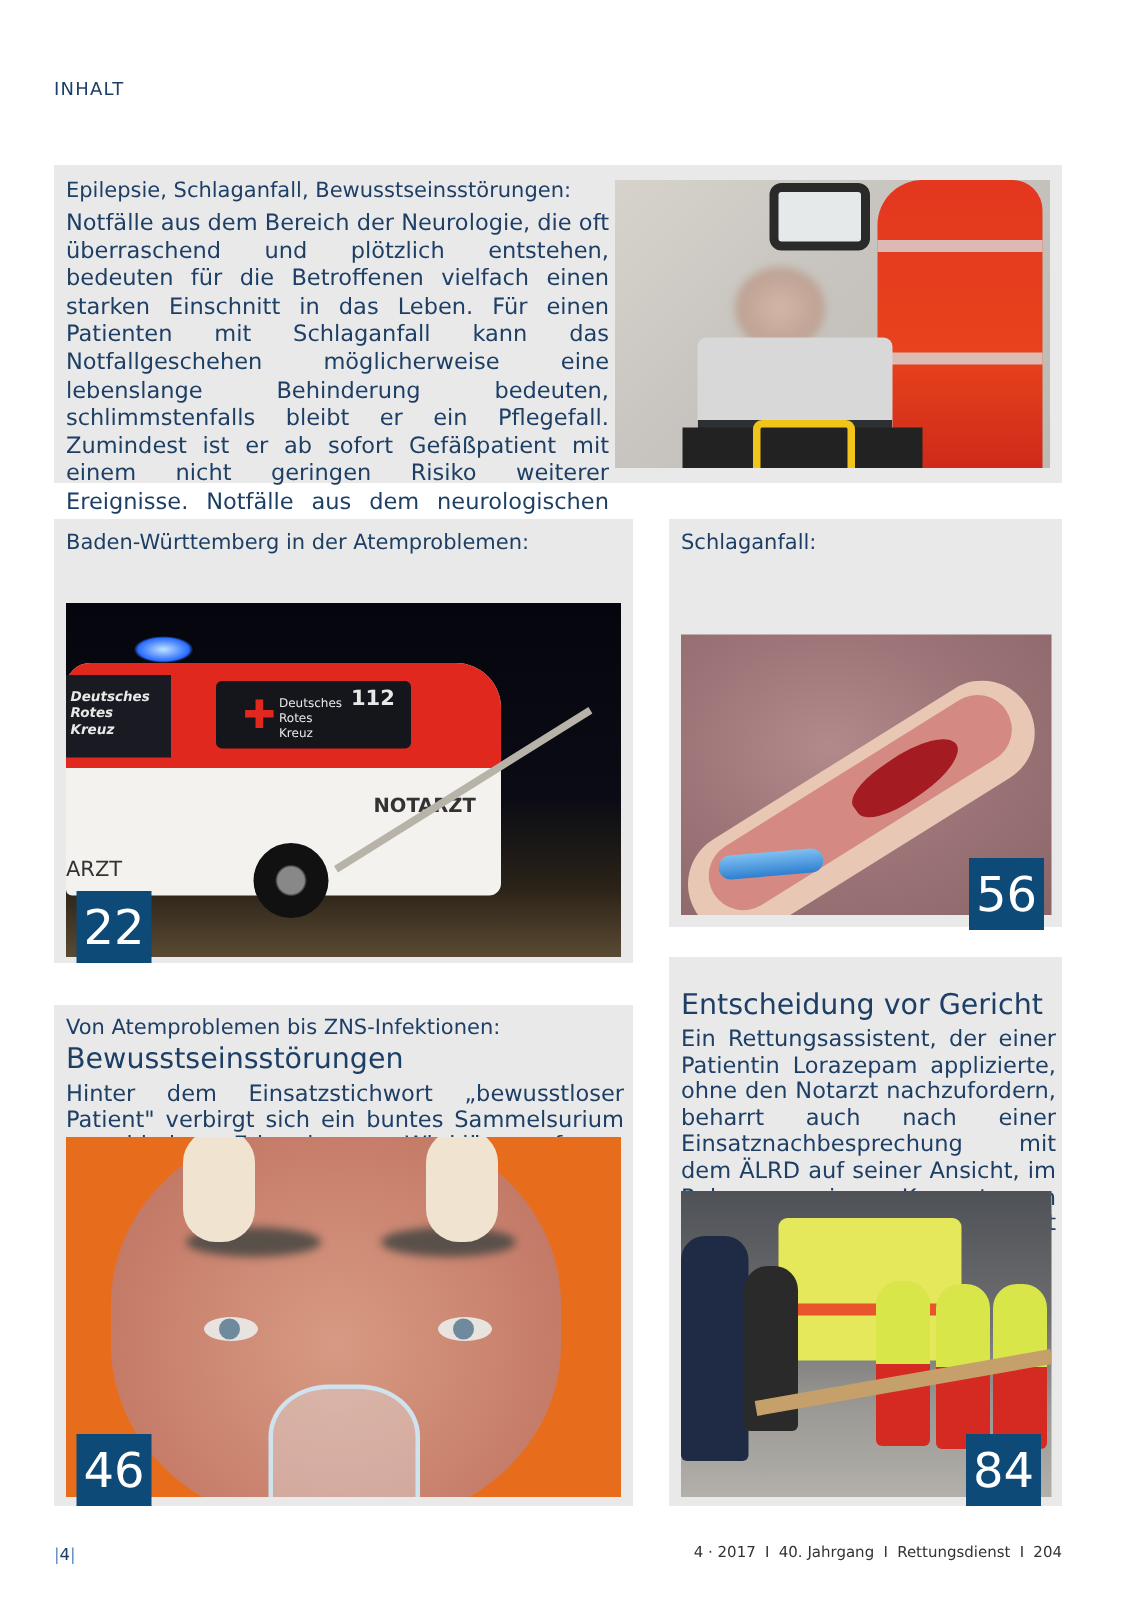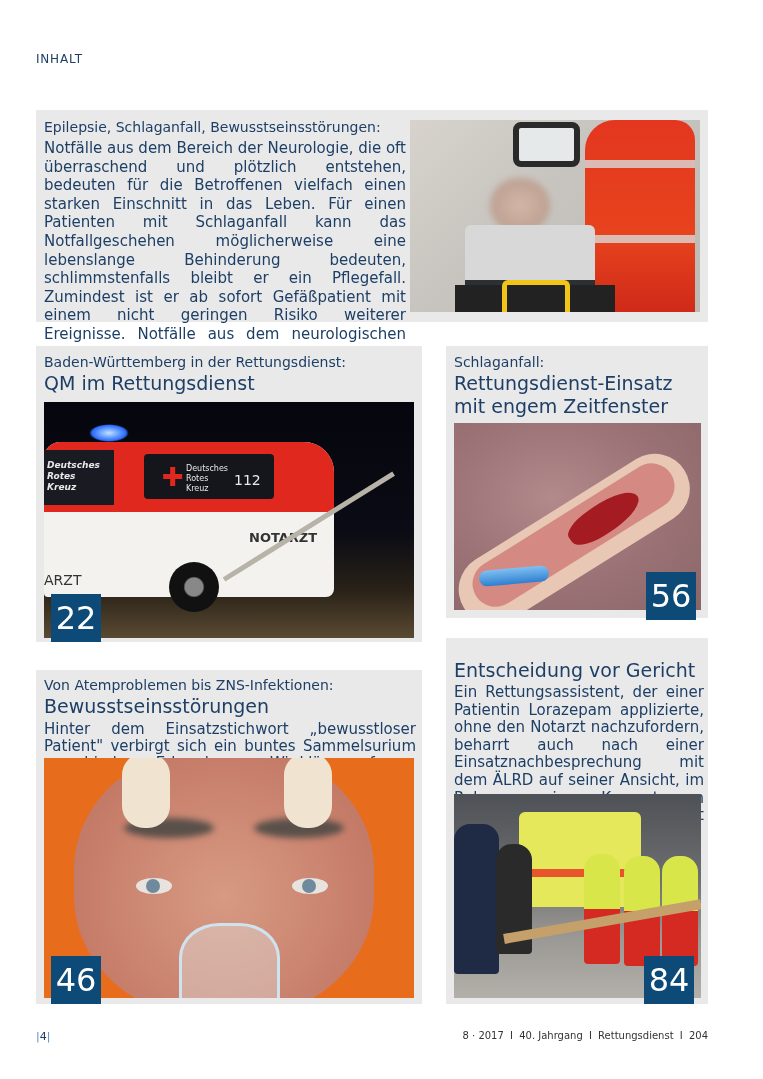--- a/index.html
+++ b/index.html
@@ -97,53 +97,51 @@
     <div class="stripe" style="top:115px;"></div>
     <div class="head"></div>
     <div class="sheet"></div>
     <div class="stretcher"></div>
     <div class="yellow"></div>
   </div>
 </div>
 
 <div class="card" style="left:36px; top:346px; width:386px; height:296px;">
   <div style="position:absolute; left:8px; top:7px; width:370px;">
-    <div class="kicker">Baden-Württemberg in der Rettungsdienst:</div>
-    <div class="title" style="margin-top:1px;">QM im Rettungsdienst</div>
+    <div class="kicker">Baden-Württemberg in der Atemproblemen:</div>
   </div>
   <div class="photo ph-qm" style="left:8px; top:56px; width:370px; height:236px;">
     <div class="van"></div>
     <div class="vanred"></div>
     <div class="backwin"></div>
     <div class="vanwin"></div>
     <div class="blue"></div>
     <div class="cross">✚</div>
     <div class="vtext" style="left:3px; top:58px; color:#e8e8e8; font-size:9px; line-height:11px; font-style:italic;">
       <div>Deutsches</div>
         <div>Rotes</div>
         <div>Kreuz</div>
     </div>
     <div class="vtext" style="left:142px; top:62px; color:#e8e8e8; font-size:8px; line-height:10px; font-weight:normal;">
       <div>Deutsches</div>
         <div>Rotes</div>
         <div>Kreuz</div>
     </div>
-    <div class="vtext" style="left:190px; top:70px; color:#e8e8e8; font-size:14px; font-weight:normal;">112</div>
+    <div class="vtext" style="left:190px; top:56px; color:#e8e8e8; font-size:14px; font-weight:bold;">112</div>
     <div class="vtext" style="left:205px; top:128px;">NOTARZT</div>
     <div class="vtext" style="left:0px; top:170px; font-weight:normal; font-size:14px;">ARZT</div>
     <div class="wheel"></div>
     <div class="rail"></div>
   </div>
   <div class="badge" style="left:15px; top:248px;">22</div>
 </div>
 
 <div class="card" style="left:446px; top:346px; width:262px; height:272px;">
   <div style="position:absolute; left:8px; top:7px; width:250px;">
     <div class="kicker">Schlaganfall:</div>
-    <div class="title" style="margin-top:1px;">Rettungsdienst-Einsatz mit engem Zeitfenster</div>
   </div>
   <div class="photo ph-stroke" style="left:8px; top:77px; width:247px; height:187px;">
     <div class="vessel"></div>
     <div class="inner"></div>
     <div class="clot"></div>
     <div class="catheter"></div>
   </div>
   <div class="badge" style="left:200px; top:226px;">56</div>
 </div>
 
@@ -183,20 +181,20 @@
     <div class="person" style="left:208px; top:62px; background:linear-gradient(180deg,#d8e64a 0 50%,#d42a22 50%);"></div>
     <div class="table"></div>
   </div>
   <div class="badge" style="left:198px; top:318px;">84</div>
 </div>
 
 <div class="footer-left">
   <span class="bar">|</span><span>4</span><span class="bar">|</span>
 </div>
 <div class="footer-right">
-  <span>8 · 2017</span>
+  <span>4 · 2017</span>
   <span style="margin:0 3px;">I</span>
   <span>40. Jahrgang</span>
   <span style="margin:0 3px;">I</span>
   <span>Rettungsdienst</span>
   <span style="margin:0 3px;">I</span>
   <span>204</span>
 </div>
 
 </body></html>

